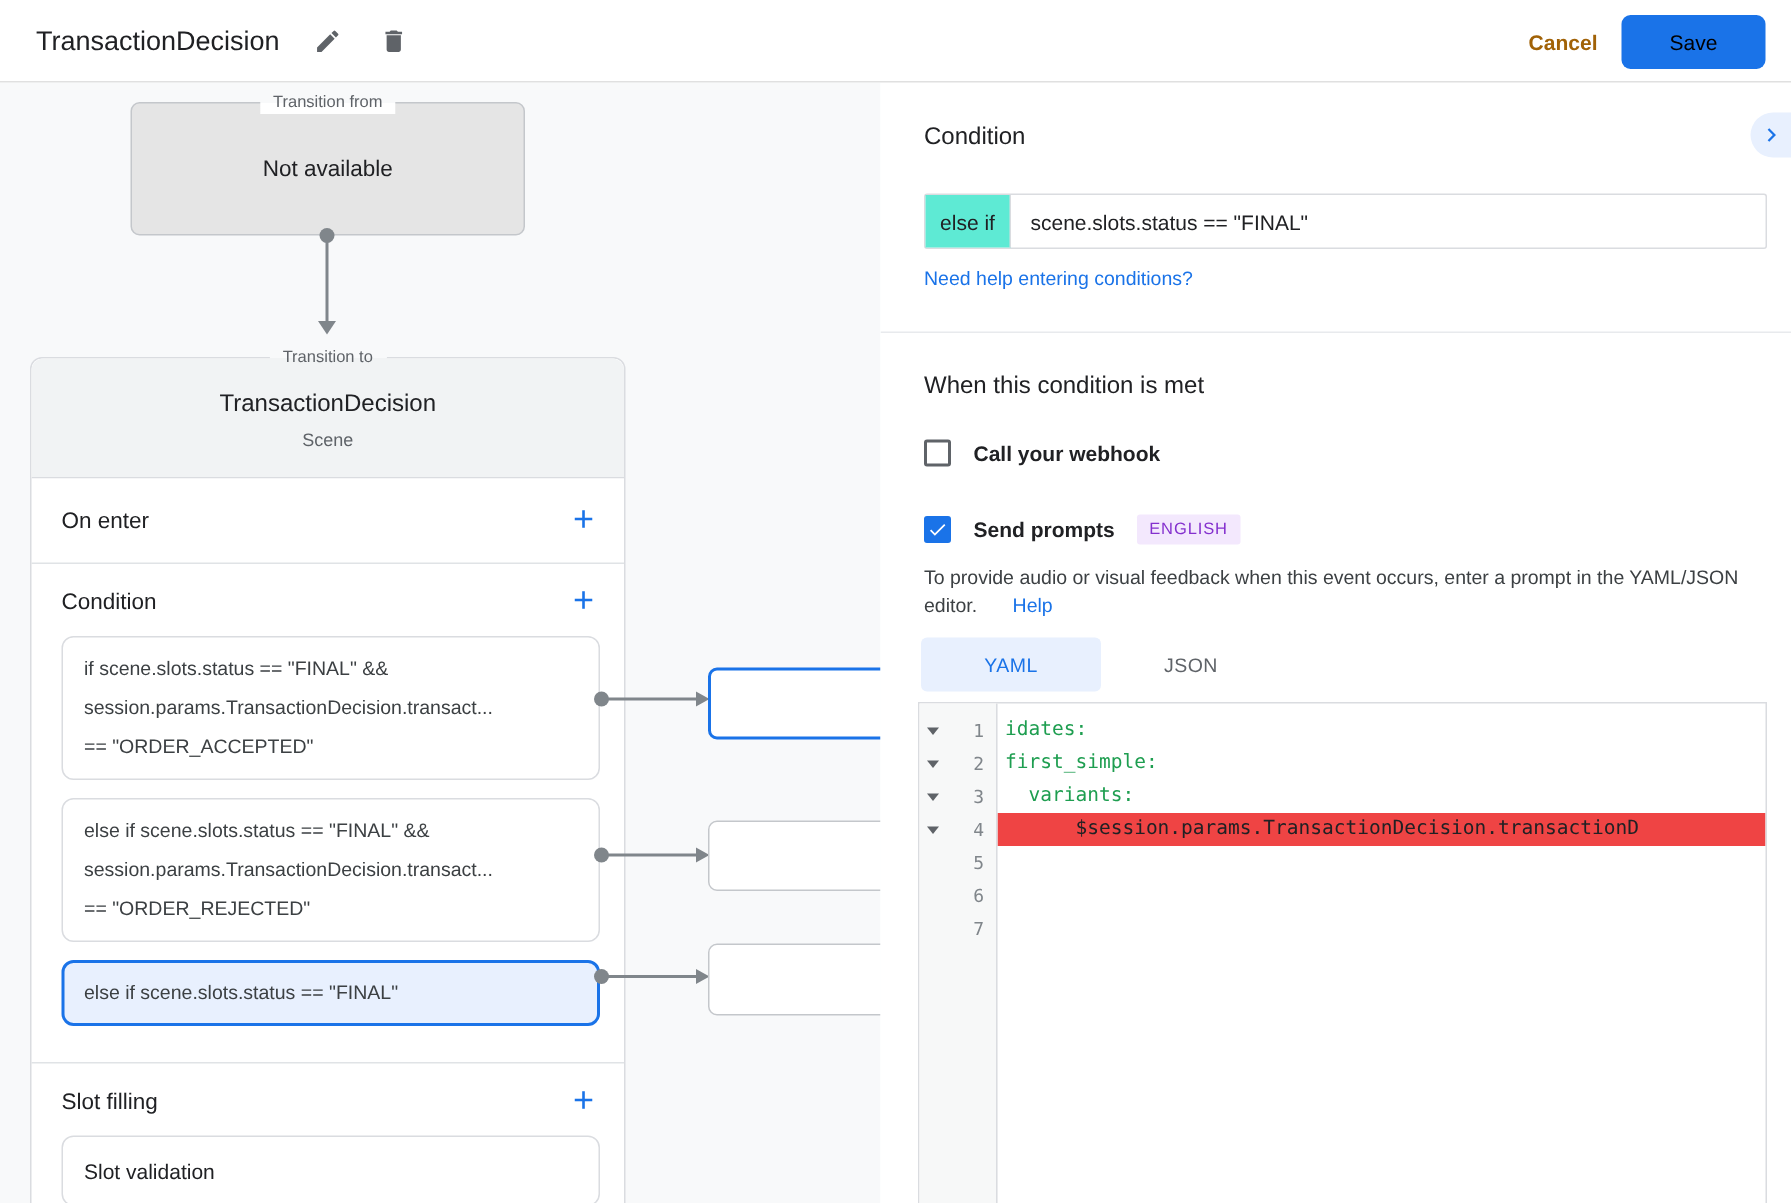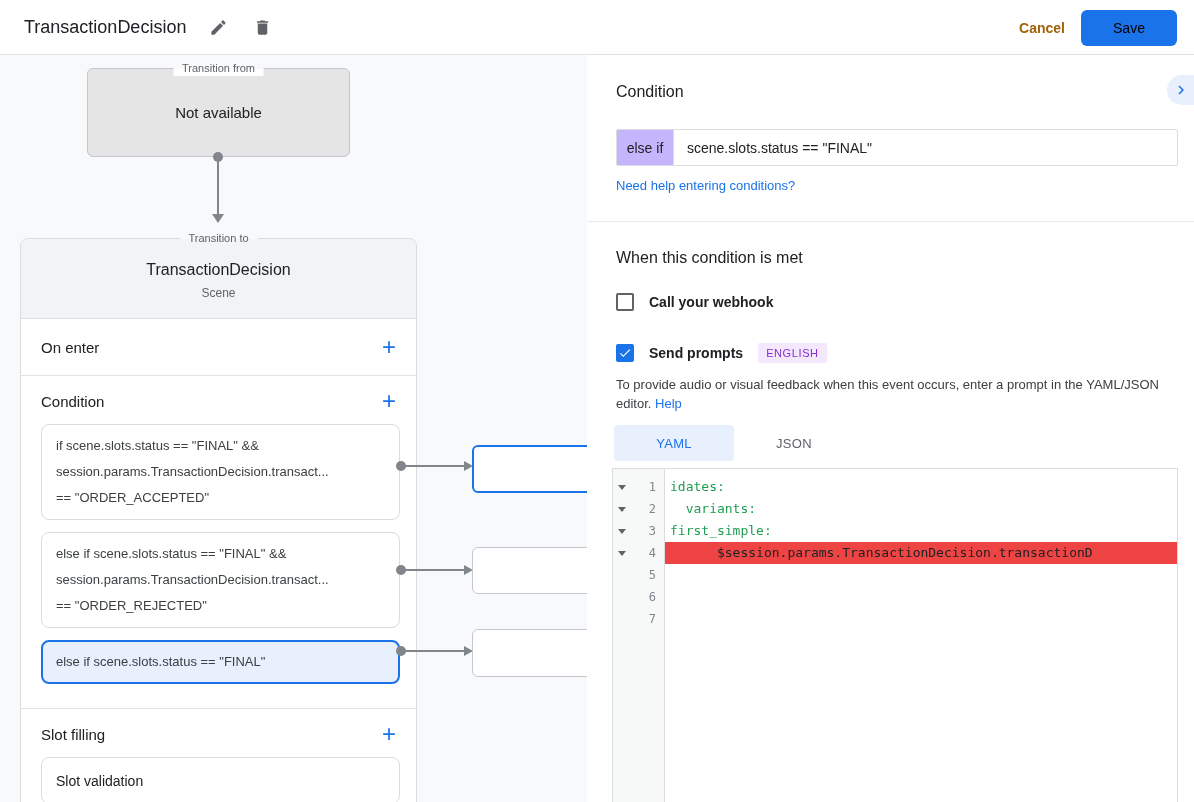--- a/index.html
+++ b/index.html
@@ -76,21 +76,21 @@
   .panel { position:absolute; left:587px; top:55px; width:607px; height:747px;
            background:#fff; overflow:hidden; }
   .panel-title { position:absolute; left:29px; top:28px; font-size:16px; color:#202124; }
   .collapse-btn { position:absolute; right:0; top:20px; width:27px; height:30px;
                   background:#e8f0fe; border-radius:15px 0 0 15px; display:flex;
                   align-items:center; justify-content:center; cursor:pointer; }
   .collapse-btn svg { width:18px; height:18px; fill:#1a73e8; }
 
   .cond-input-row { position:absolute; left:29px; top:74px; width:562px; height:37px;
                     border:1px solid #dadce0; border-radius:2px; display:flex; }
-  .cond-prefix { width:57px; background:#c4b5fd; border-right:1px solid #dadce0;
+  .cond-prefix { width:57px; background:#5eead4; border-right:1px solid #dadce0;
                  display:flex; align-items:center; justify-content:center;
                  font-size:14px; color:#202124; }
   .cond-value { flex:1; display:flex; align-items:center; padding:0 13px;
                 font-size:14px; color:#202124; }
 
   .help-link { position:absolute; left:29px; top:123px; font-size:13px; color:#1a73e8; cursor:pointer; }
   .panel-divider { position:absolute; left:0; top:166px; width:100%; height:1px; background:#e8eaed; }
   .when-title { position:absolute; left:29px; top:194px; font-size:16px; color:#202124; }
 
   .check-row { position:absolute; left:29px; display:flex; align-items:center; }
@@ -99,21 +99,21 @@
               cursor:pointer; flex:none; }
   .checkbox.on { background:#1a73e8; border-color:#1a73e8; }
   .checkbox svg { width:14px; height:14px; display:none; }
   .checkbox.on svg { display:block; }
   .check-label { font-size:14px; font-weight:700; color:#202124; margin-left:15px; }
   .lang-badge { margin-left:15px; background:#f3e8fd; color:#8430ce; font-size:11px;
                 font-weight:500; letter-spacing:0.6px; padding:4px 8px; border-radius:2px; }
 
   .hint { position:absolute; left:29px; top:320px; width:566px; font-size:13px;
           line-height:19px; color:#3c4043; }
-  .hint a { color:#1a73e8; text-decoration:none; cursor:pointer; }
+  .hint a { color:#1a73e8; text-decoration:none; cursor:pointer;margin-left:20px; }
 
   .tabs { position:absolute; left:27px; top:370px; display:flex; }
   .tab { width:120px; height:36px; display:flex; align-items:center; justify-content:center;
          font-size:13px; font-weight:500; letter-spacing:0.3px; color:#5f6368;
          border-radius:4px; cursor:pointer; }
   .tab.active { background:#e8f0fe; color:#1a73e8; }
 
   .editor { position:absolute; left:25px; top:413px; width:566px; height:340px;
             border:1px solid #dadce0; border-bottom:none; display:flex;
             font-family:"DejaVu Sans Mono","Liberation Mono",monospace; }
@@ -268,19 +268,19 @@
         <div class="gutter-row"><span class="fold"></span>1</div>
         <div class="gutter-row"><span class="fold"></span>2</div>
         <div class="gutter-row"><span class="fold"></span>3</div>
         <div class="gutter-row"><span class="fold"></span>4</div>
         <div class="gutter-row">5</div>
         <div class="gutter-row">6</div>
         <div class="gutter-row">7</div>
       </div>
     <div class="code-col" id="editor-code">
         <div class="code-row"><span class="tk-key">idates:</span></div>
+        <div class="code-row"><span class="tk-key">first_simple:</span></div>
         <div class="code-row"><span class="tk-plain">  </span><span class="tk-key">variants:</span></div>
-        <div class="code-row"><span class="tk-key">first_simple:</span></div>
         <div class="code-row hl"><span class="tk-plain">      $session.params.TransactionDecision.transactionD</span></div>
         <div class="code-row"></div>
       </div>
   </div>
 </div>
 
 </body></html>

